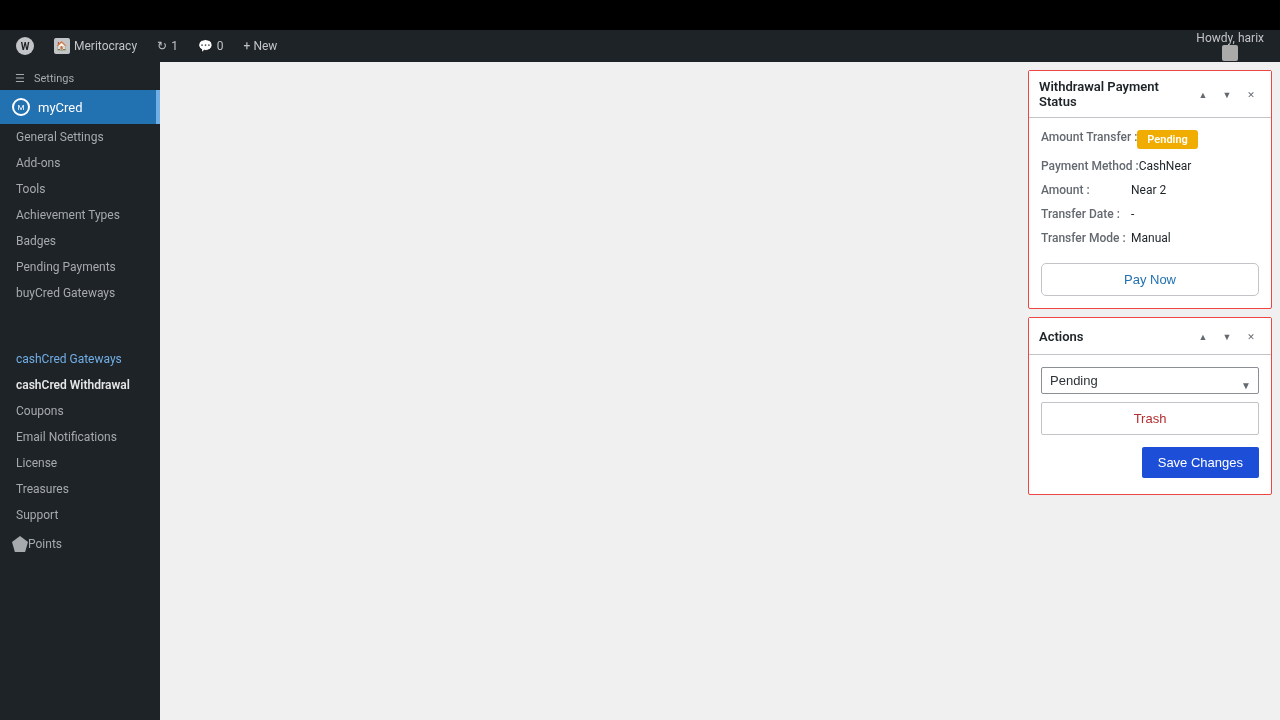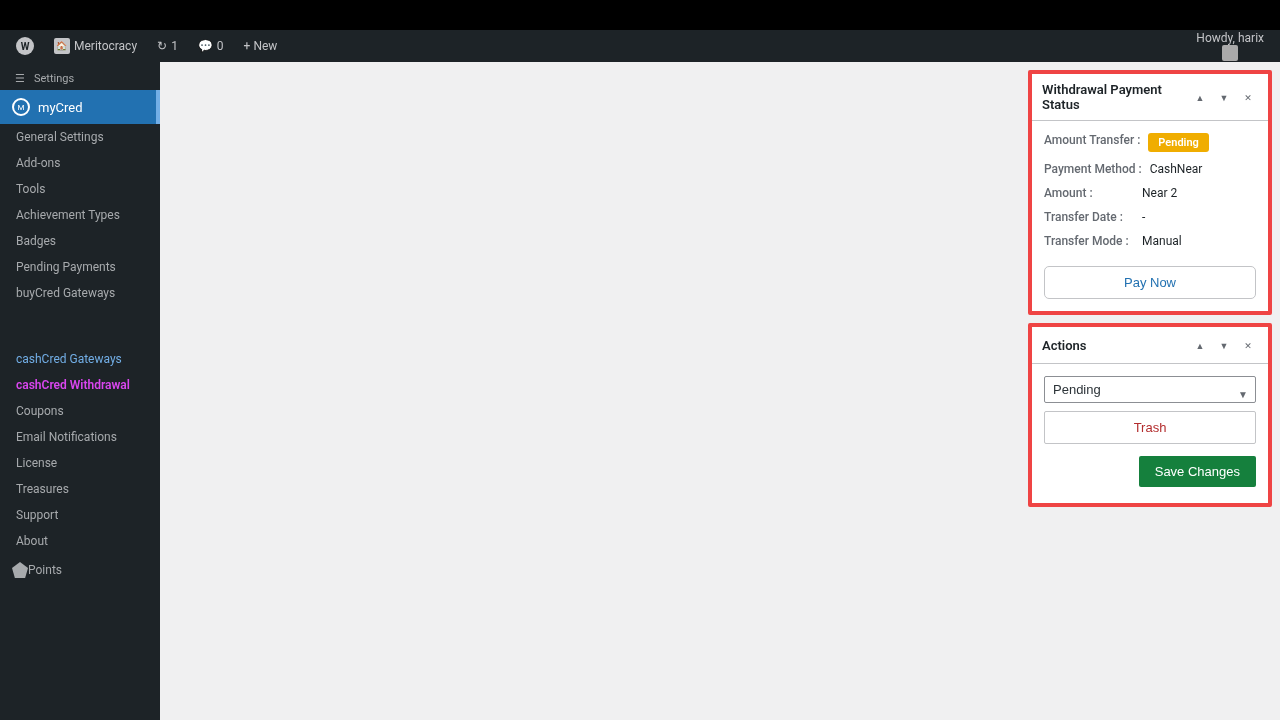--- a/index.html
+++ b/index.html
@@ -126,21 +126,21 @@
 
     .sidebar-menu-item {
       color: #a7aaad;
       font-size: 12px;
       padding: 6px 12px 6px 16px;
       cursor: pointer;
       display: block;
       text-decoration: none;
     }
     .sidebar-menu-item.active { color: #72aee6; margin-top: 40px; }
-    .sidebar-menu-item.bold { color: #d946ef; font-weight: 600; }
+    .sidebar-menu-item.bold { color: #e5e5e5; font-weight: 600; }
 
     .sidebar-points-item {
       color: #a7aaad;
       font-size: 12px;
       padding: 8px 12px;
       display: flex;
       align-items: center;
       gap: 0;
       cursor: pointer;
     }
@@ -167,21 +167,21 @@
       overflow-y: auto;
       padding: 8px;
       display: flex;
       flex-direction: column;
       gap: 8px;
     }
 
     
     .widget-box {
       background: #fff;
-      border: 4px solid #ef4444;
+      border: 1px solid #ef4444;
       border-radius: 2px;
     }
 
     .widget-header {
       background: #fff;
       border-bottom: 1px solid #c3c4c7;
       padding: 8px 10px;
       display: flex;
       align-items: center;
       justify-content: space-between;
@@ -212,21 +212,21 @@
 
     .widget-body {
       padding: 12px;
     }
 
     
     .payment-row {
       display: flex;
       align-items: flex-start;
       margin-bottom: 10px;
-      gap: 8px;
+      gap: 0;
     }
     .payment-label {
       color: #646970;
       font-size: 12px;
       min-width: 90px;
       font-weight: 500;
     }
     .payment-value {
       color: #1d2327;
       font-size: 12px;
@@ -274,21 +274,21 @@
       border: 1px solid #c3c4c7;
       color: #b32d2e;
       font-size: 13px;
       padding: 8px;
       cursor: pointer;
       border-radius: 2px;
       text-align: center;
     }
 
     .save-changes-btn {
-      background: #15803d;
+      background: #1d4ed8;
       color: #fff;
       border: none;
       font-size: 13px;
       padding: 8px 16px;
       cursor: pointer;
       border-radius: 2px;
       float: right;
       margin-top: 8px;
     }
 
@@ -368,21 +368,20 @@
         <a href="#" class="sidebar-menu-item">Badges</a>
         <a href="#" class="sidebar-menu-item">Pending Payments</a>
         <a href="#" class="sidebar-menu-item">buyCred Gateways</a>
         <a href="#" class="sidebar-menu-item active">cashCred Gateways</a>
         <a href="#" class="sidebar-menu-item bold">cashCred Withdrawal</a>
         <a href="#" class="sidebar-menu-item">Coupons</a>
         <a href="#" class="sidebar-menu-item">Email Notifications</a>
         <a href="#" class="sidebar-menu-item">License</a>
         <a href="#" class="sidebar-menu-item">Treasures</a>
         <a href="#" class="sidebar-menu-item">Support</a>
-        <a href="#" class="sidebar-menu-item">About</a>
       </div>
 
     <div class="sidebar-points-item">
       <div class="points-icon"></div>
       <span>Points</span>
     </div>
   </div>
 
   <div class="content-area">
   </div>

